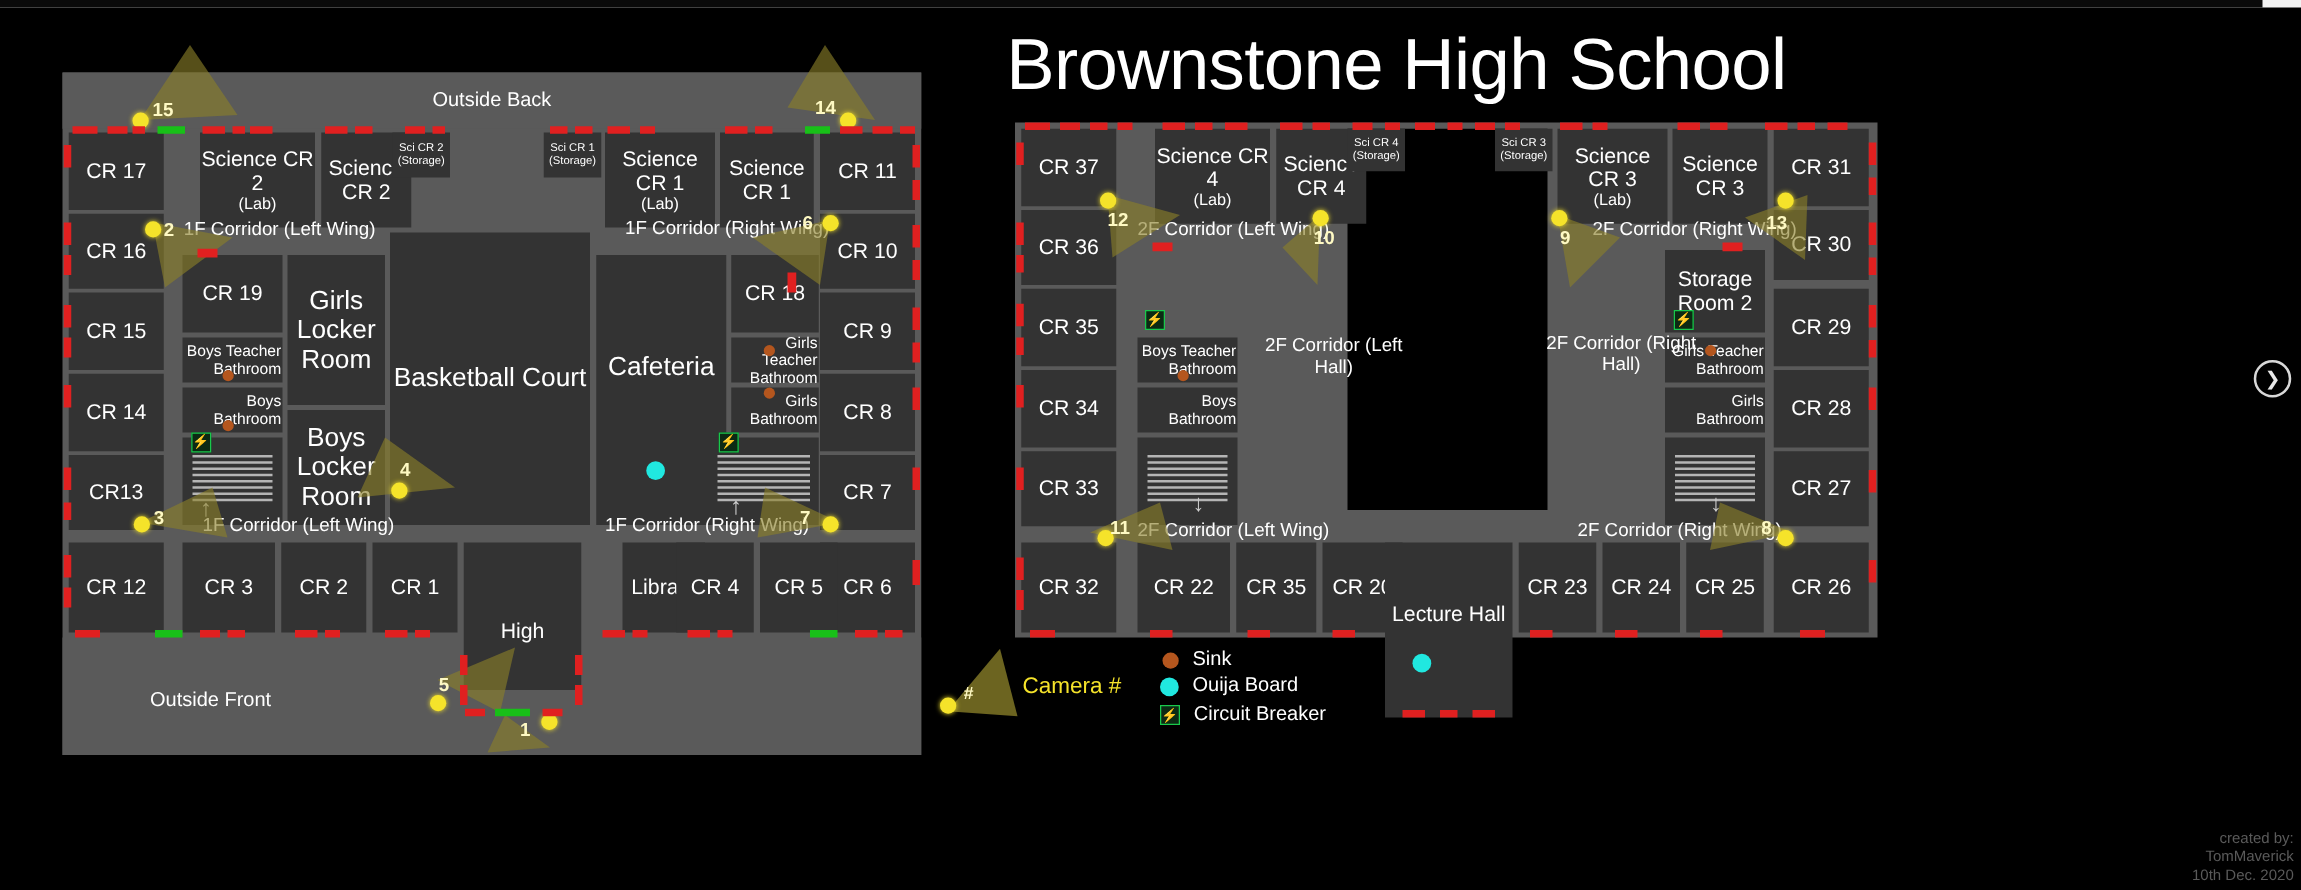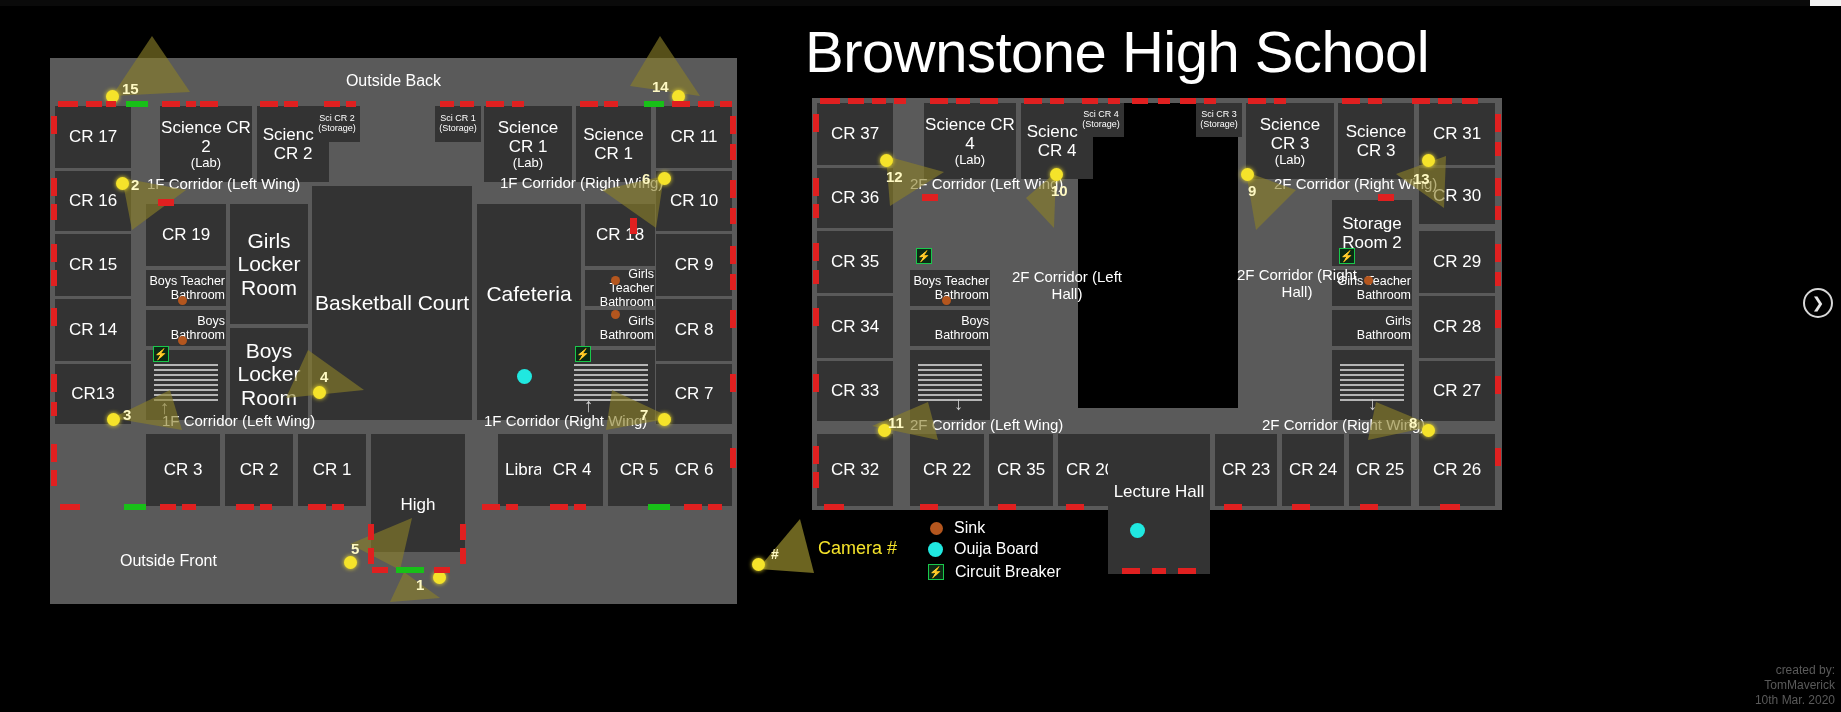--- a/index.html
+++ b/index.html
@@ -107,20 +107,23 @@
       <span>CR 16</span>
     </div>
   <div class="room" style="left:5px;top:176px;width:76px;height:62px;">
       <span>CR 15</span>
     </div>
   <div class="room" style="left:5px;top:241px;width:76px;height:62px;">
       <span>CR 14</span>
     </div>
   <div class="room" style="left:5px;top:306px;width:76px;height:60px;">
       <span>CR13</span>
+    </div>
+  <div class="room" style="left:5px;top:376px;width:76px;height:72px;">
+      <span>CR 12</span>
     </div>
 
   <div class="room" style="left:110px;top:48px;width:92px;height:76px;">
     <span><span>Science CR 2</span><span class="sub">(Lab)</span></span>
   </div>
   <div class="room" style="left:207px;top:48px;width:72px;height:76px;">
       <span>Science CR 2</span>
     </div>
   <div class="room xs" style="left:264px;top:48px;width:46px;height:36px;">
     <span><span>Sci CR 2</span><span style="display:block;">(Storage)</span></span>
@@ -661,14 +664,14 @@
   </div>
 </div>
 
 <div class="nav-next">
   <span>❯</span>
 </div>
 
 <div class="credit">
   <div>created by:</div>
   <div>TomMaverick</div>
-  <div>10th Mar. 2020</div>
+  <div>10th Dec. 2020</div>
 </div>
 
 </body></html>

